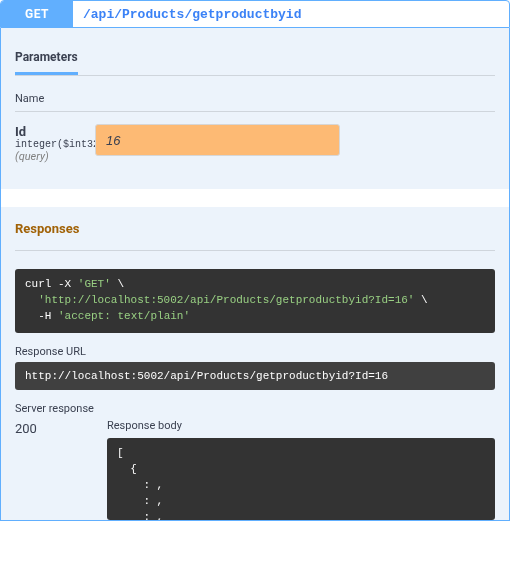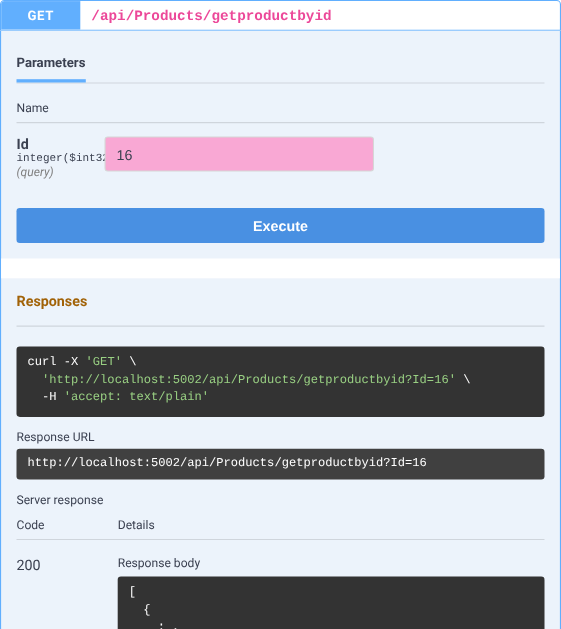--- a/index.html
+++ b/index.html
@@ -30,21 +30,21 @@
     display: flex;
     align-items: center;
     justify-content: center;
     letter-spacing: 0.5px;
   }
   .path {
     padding: 0 10px;
     font-family: "SFMono-Regular", Consolas, "Liberation Mono", Menlo, monospace;
     font-weight: 600;
     font-size: 13px;
-    color: #ec4899;
+    color: #3b82f6;
     flex: 1;
   }
   .content {
     background: #ecf3fb;
     border: 1px solid #61affe;
     border-top: none;
     padding: 14px 14px 0 14px;
   }
   .tab-row { border-bottom: 1px solid rgba(0,0,0,0.12); margin-bottom: 10px; }
   .tab {
@@ -74,22 +74,23 @@
     color: #3b4151;
   }
   .param-loc { font-style: italic; color: #808080; font-size: 11px; }
   .param-input {
     width: 245px;
     height: 32px;
     border: 1px solid #d6d6d6;
     border-radius: 3px;
     padding: 0 10px;
     font-size: 13px;
-    background: #f9a8d4;
-    color: #3b4151;
+    background: #fdba74;
+    color: #3b4151;
+    font-style: italic;
   }
   .execute-btn {
     width: 100%;
     background: #4990e2;
     color: #fff;
     border: none;
     border-radius: 3px;
     height: 32px;
     font-weight: 700;
     font-size: 13px;
@@ -181,39 +182,34 @@
         <div class="param-name">Id</div>
         <div class="param-type">integer($int32)</div>
         <div class="param-loc">(query)</div>
       </div>
       <div class="col-desc">
         <input class="param-input" type="text" value="16" style="">
       </div>
     </div>
   </div>
 
-  <button class="execute-btn">Execute</button>
 
   <div class="gap"></div>
 
   <div class="responses-h">Responses</div>
 
   <div class="code-block"><span>curl -X </span><span class="s-green">'GET'</span><span> \</span>
 <span>  </span><span class="s-green">'http://localhost:5002/api/Products/getproductbyid?Id=16'</span><span> \</span>
 <span>  -H </span><span class="s-green">'accept: text/plain'</span></div>
 
   <div class="block-label">Response URL</div>
   <div class="req-url-block">http://localhost:5002/api/Products/getproductbyid?Id=16</div>
 
   <div class="block-label">Server response</div>
 
-  <div class="resp-head">
-    <div class="resp-code-col">Code</div>
-    <div class="resp-detail-col">Details</div>
-  </div>
 
   <div class="resp-row">
     <div class="resp-code">200</div>
     <div class="resp-body">
       <div class="resp-body-label">Response body</div>
       <div class="json-block">[
   {
     : ,
     : ,
     : ,

